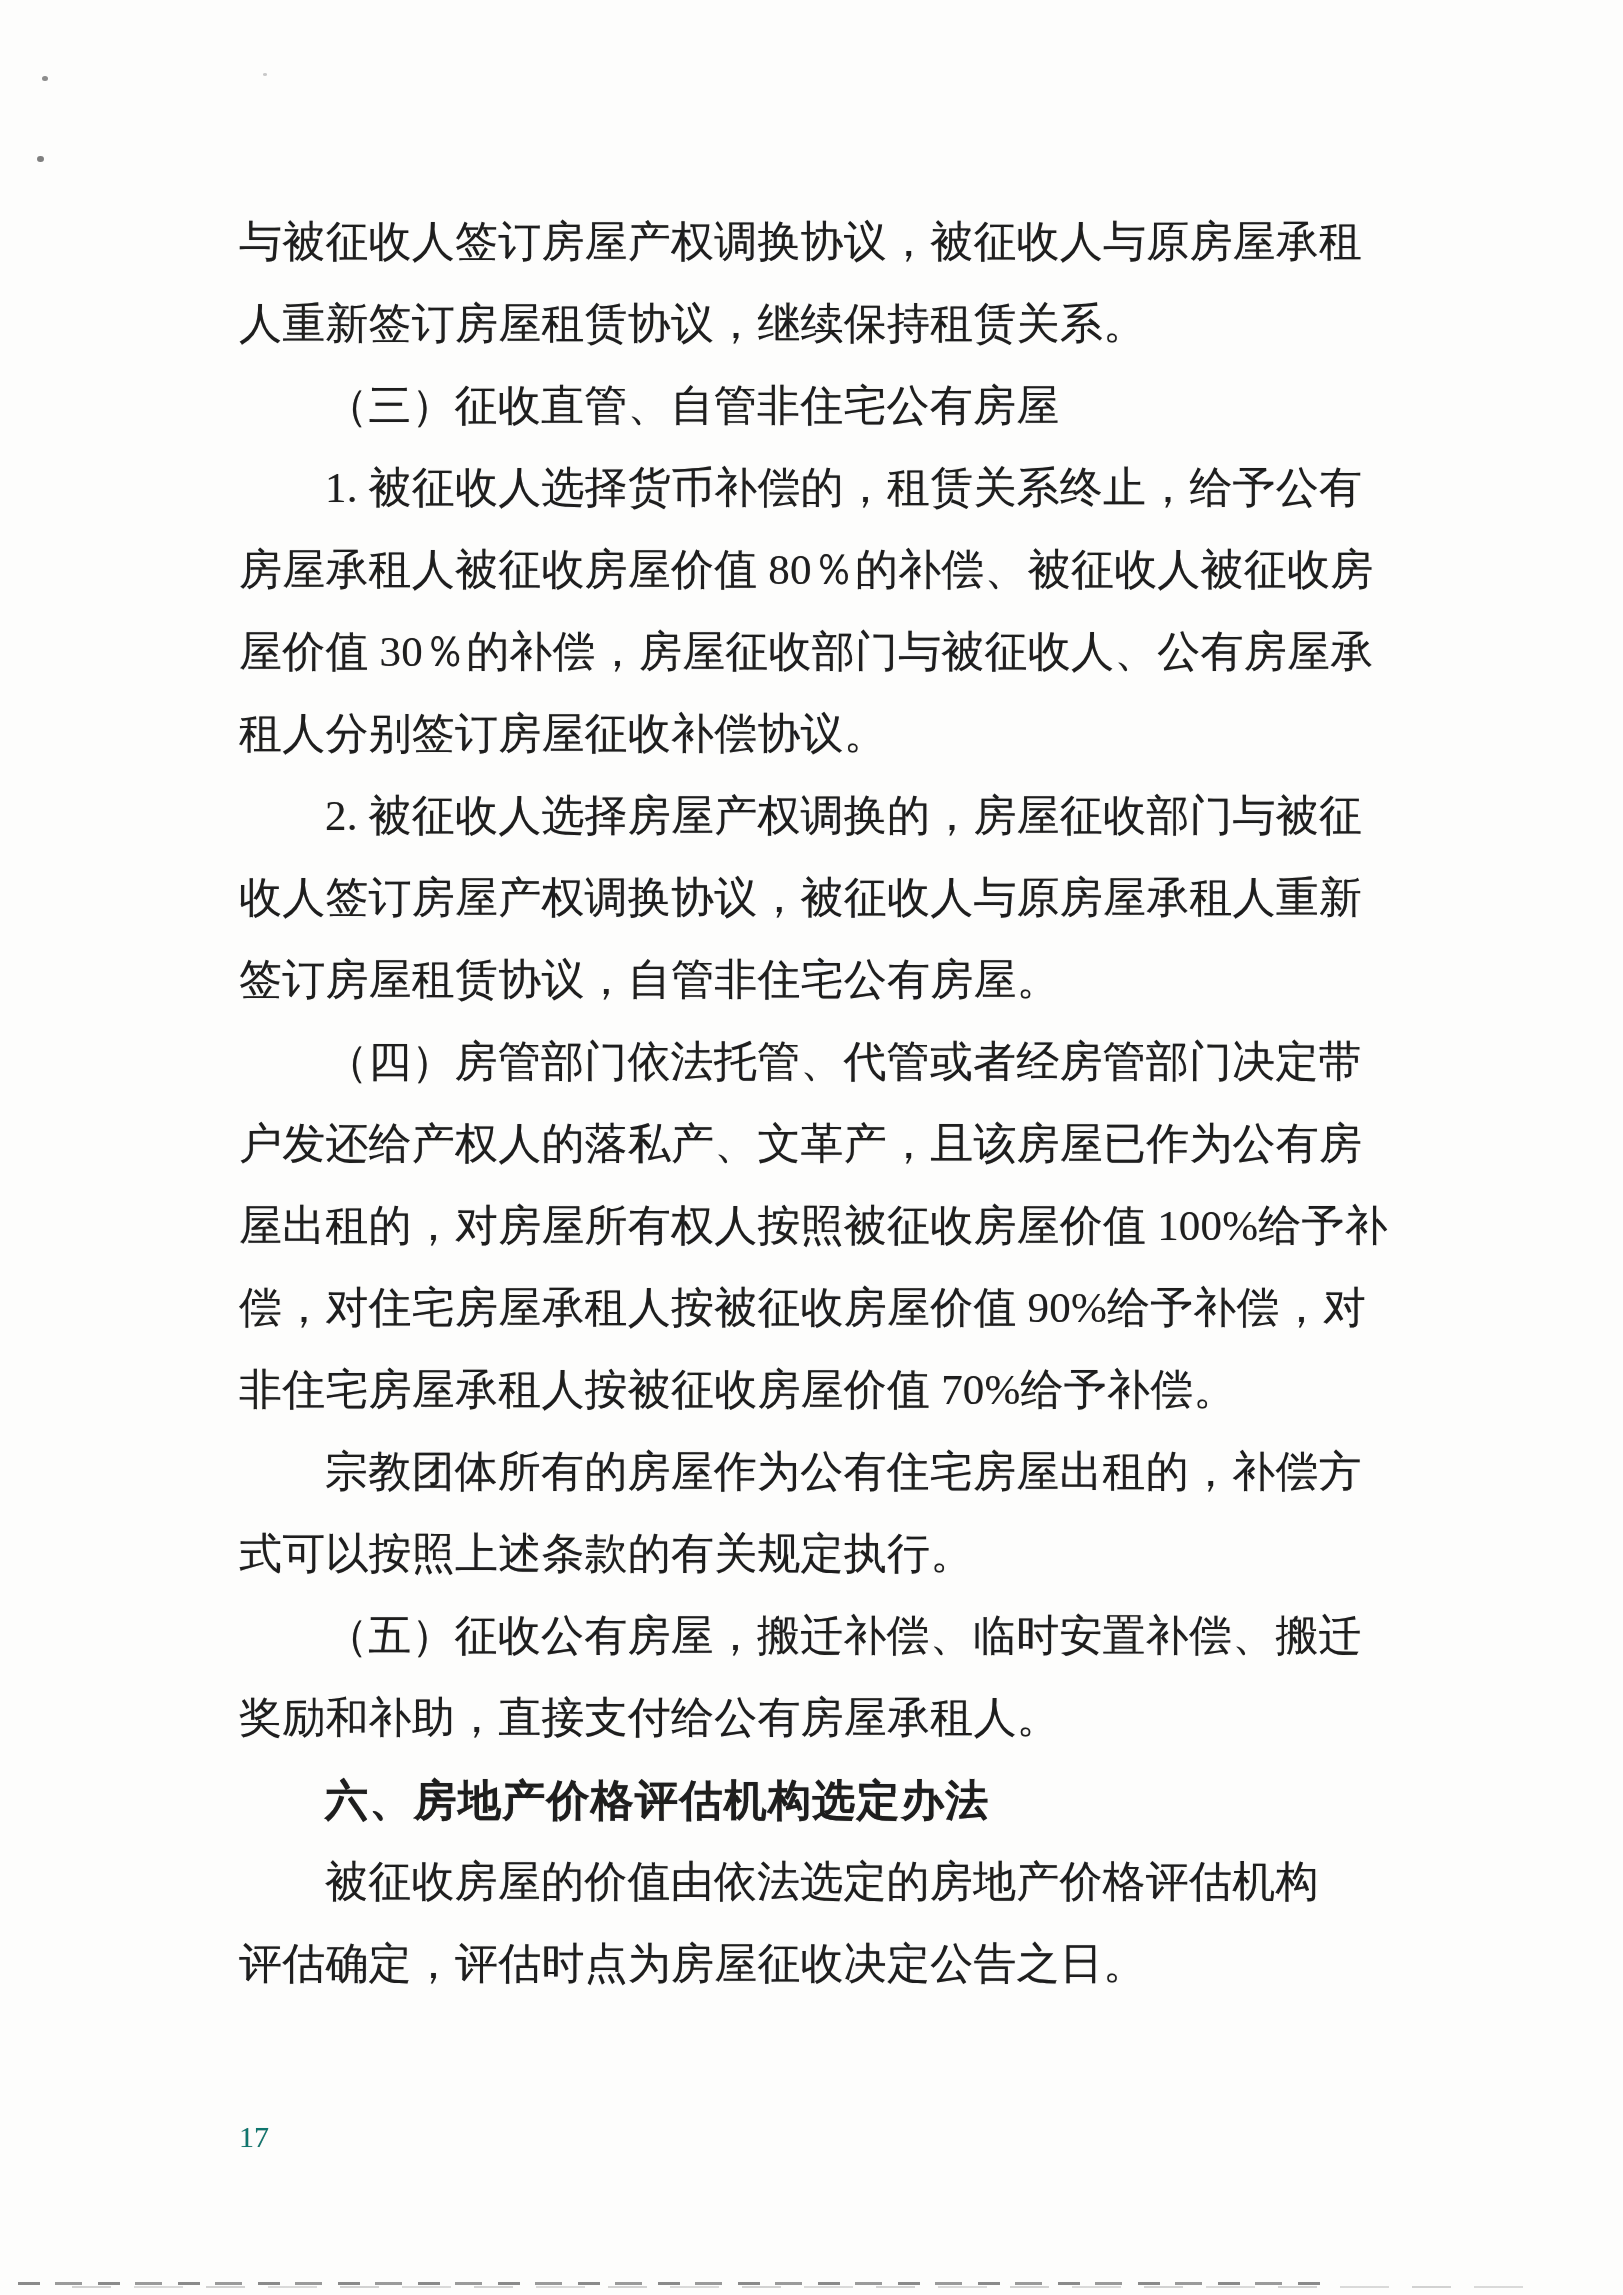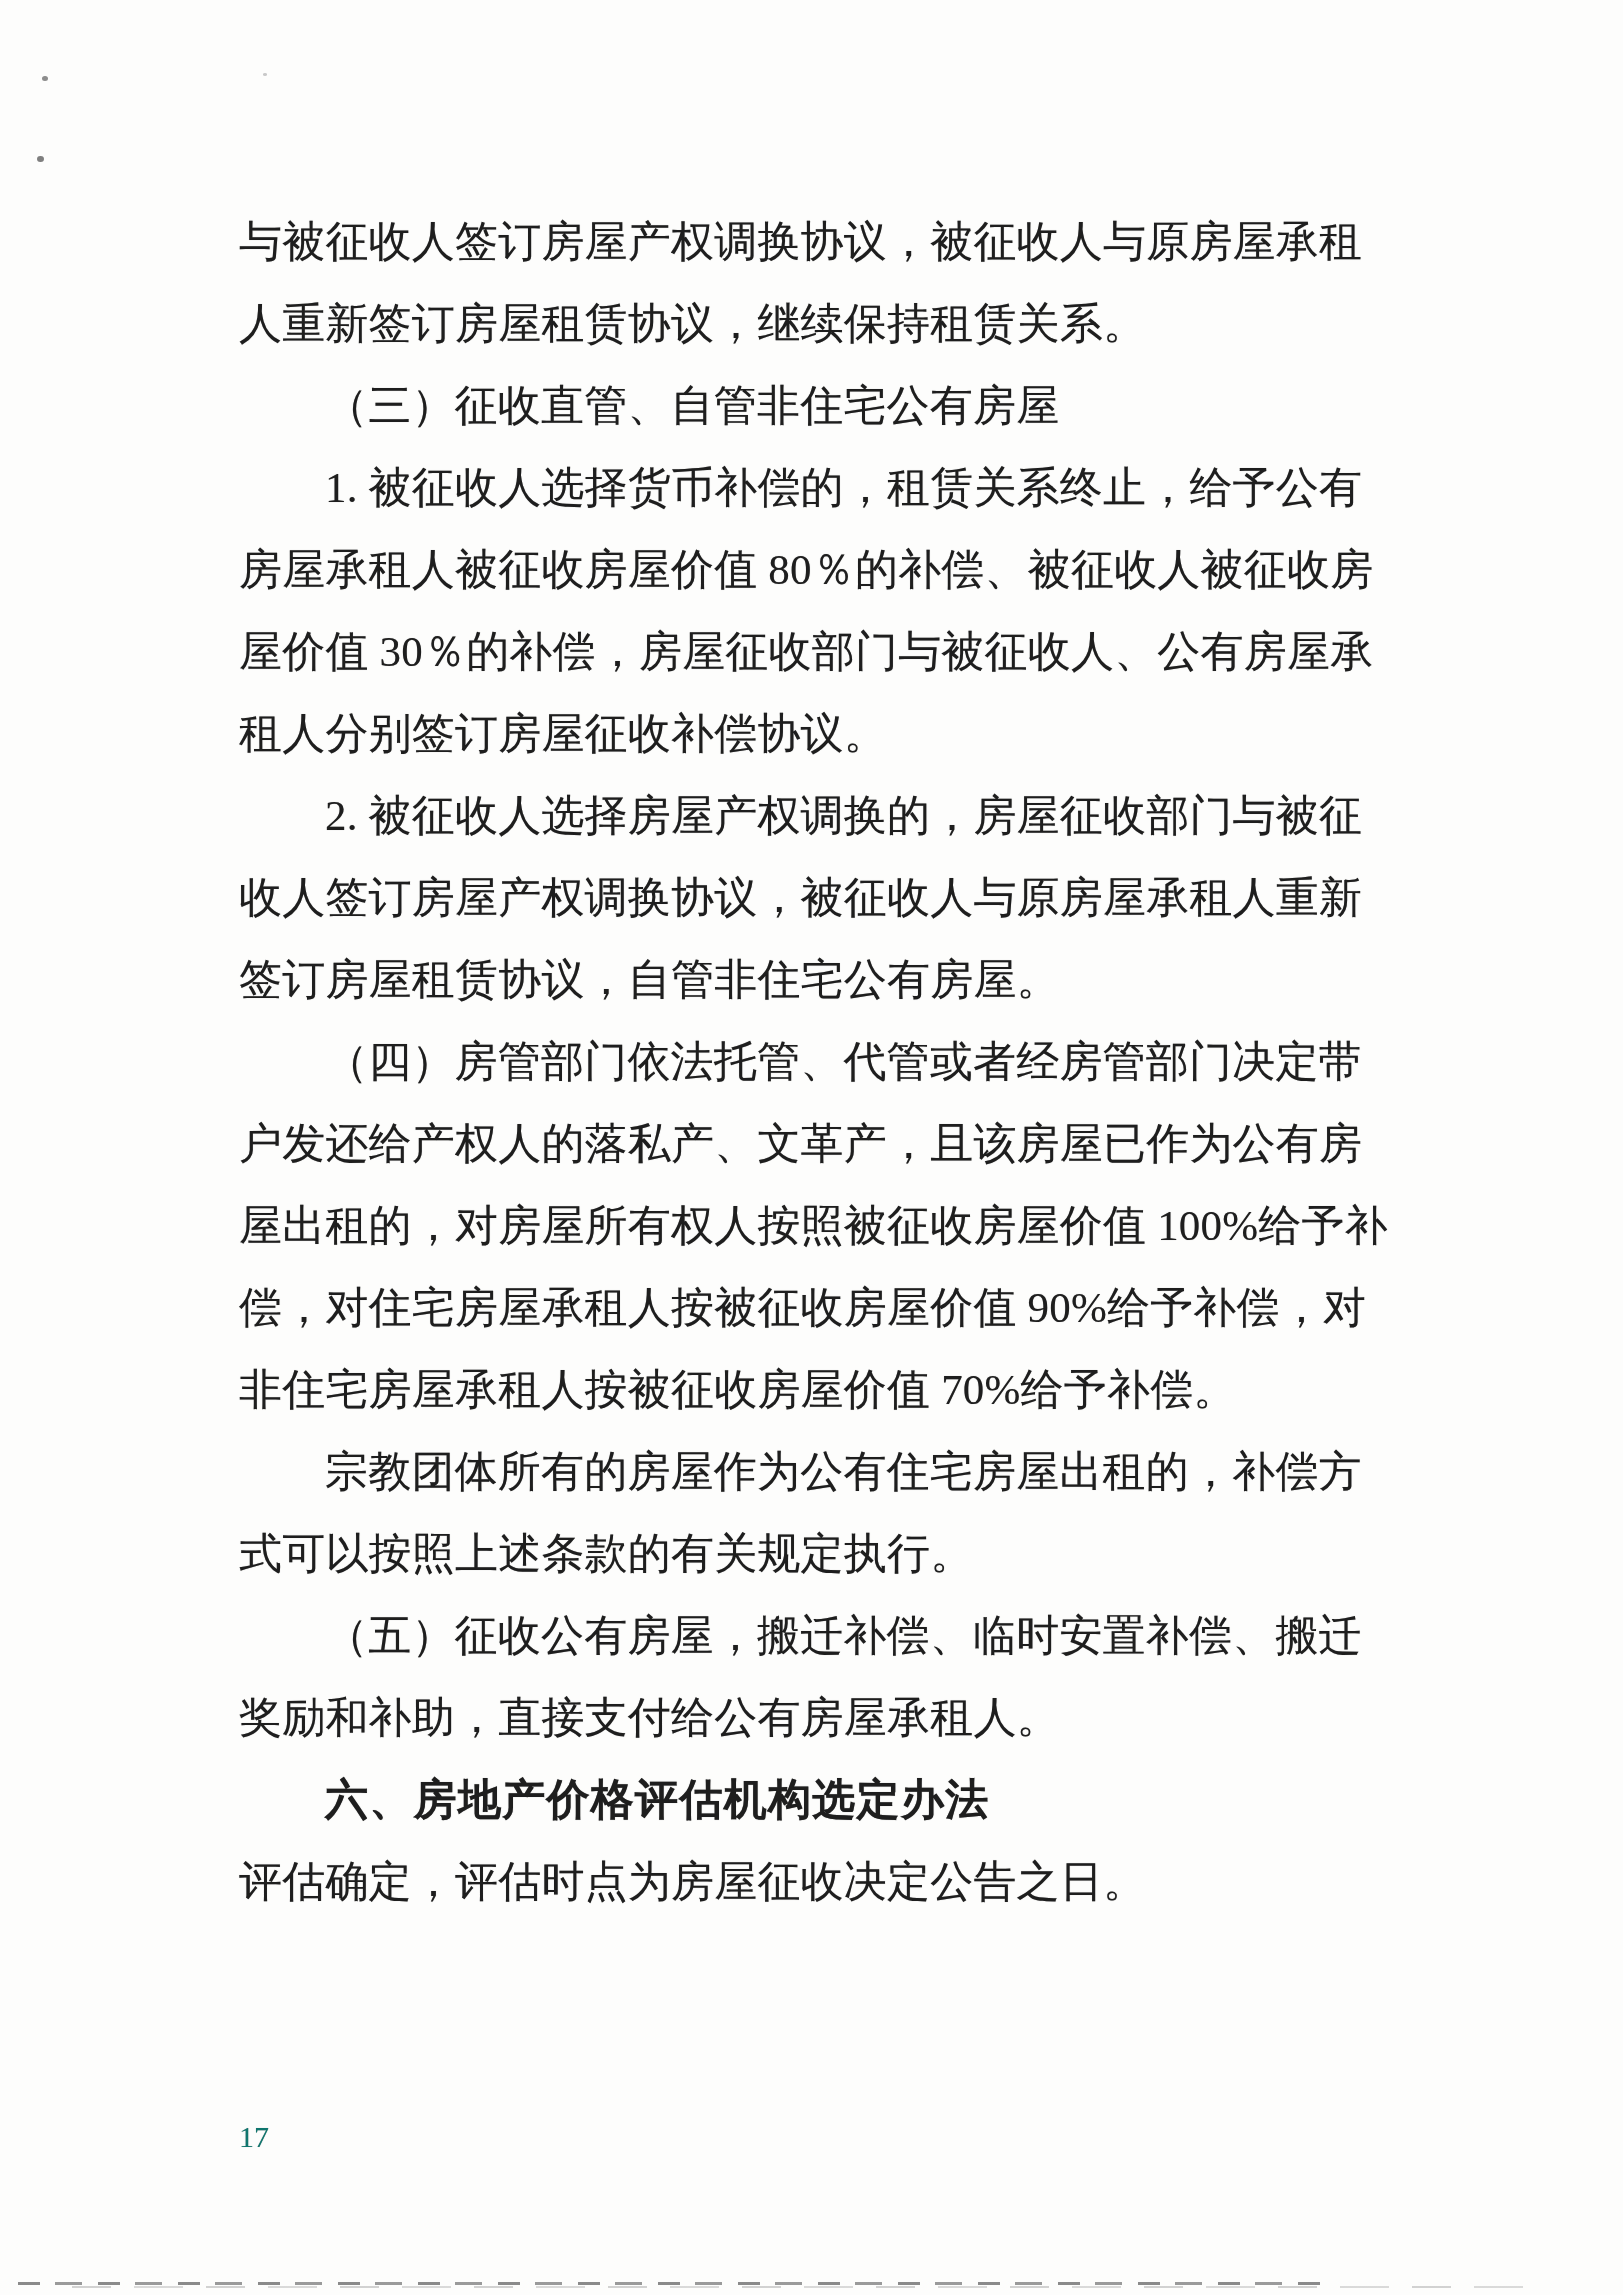--- a/index.html
+++ b/index.html
@@ -21,21 +21,21 @@
   .line{
     height:82px;
     line-height:82px;
     font-size:43px;
     letter-spacing:0.2px;
     white-space:nowrap;
     text-shadow:0 0 0.7px rgba(25,25,25,0.45);
   }
   .line.indent{ padding-left:86px; }
   .line.heading{
-    font-family:Liberation Serif, serif;
+    font-family:Liberation Sans, sans-serif;
     font-weight:700;
     letter-spacing:1.3px;
     text-shadow:0 0 0.7px rgba(10,10,10,0.6);
   }
   .pagenum{
     position:absolute;
     left:239px;
     top:2119px;
     width:1132px;
     text-align:left;
@@ -86,20 +86,21 @@
     <div class="line indent">（四）房管部门依法托管、代管或者经房管部门决定带</div>
     <div class="line">户发还给产权人的落私产、文革产，且该房屋已作为公有房</div>
     <div class="line">屋出租的，对房屋所有权人按照被征收房屋价值 100%给予补</div>
     <div class="line">偿，对住宅房屋承租人按被征收房屋价值 90%给予补偿，对</div>
     <div class="line">非住宅房屋承租人按被征收房屋价值 70%给予补偿。</div>
     <div class="line indent">宗教团体所有的房屋作为公有住宅房屋出租的，补偿方</div>
     <div class="line">式可以按照上述条款的有关规定执行。</div>
     <div class="line indent">（五）征收公有房屋，搬迁补偿、临时安置补偿、搬迁</div>
     <div class="line">奖励和补助，直接支付给公有房屋承租人。</div>
     <div class="line indent heading">六、房地产价格评估机构选定办法</div>
+    <div class="line indent">被征收房屋的价值由依法选定的房地产价格评估机构</div>
     <div class="line">评估确定，评估时点为房屋征收决定公告之日。</div>
   </div>
 
   <div class="pagenum">17</div>
 
   <div class="scanline-1"></div>
   <div class="scanline-2"></div>
 
 </div>
 

